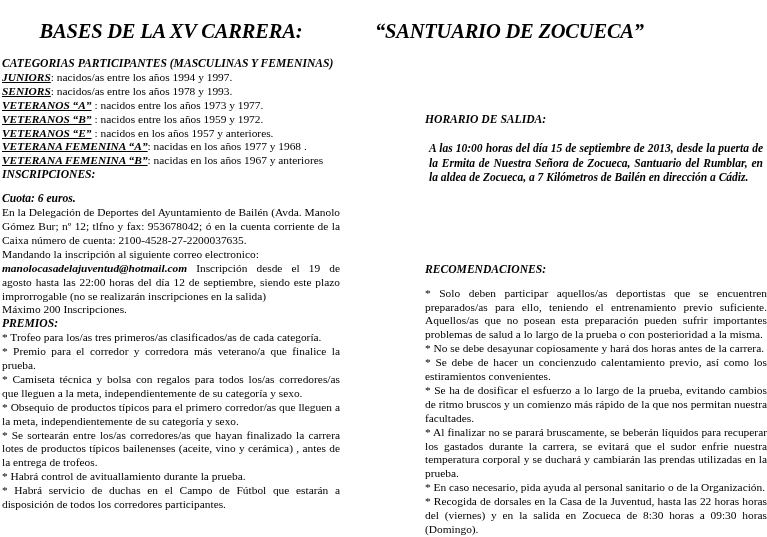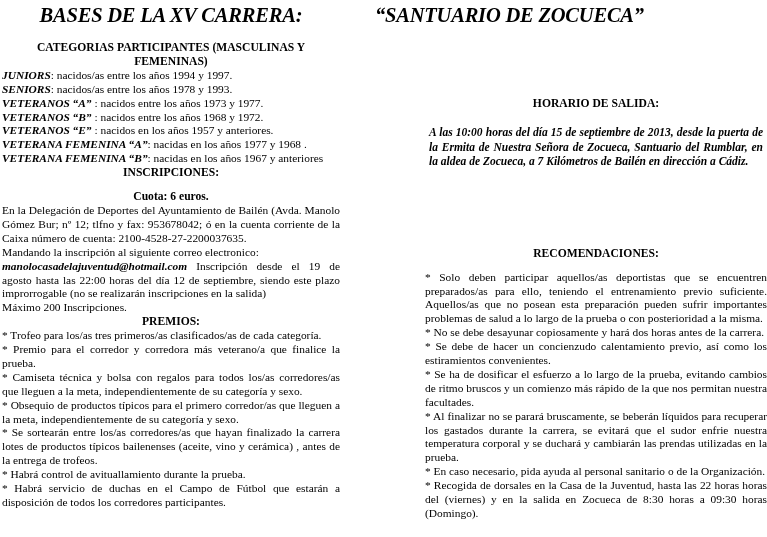--- a/index.html
+++ b/index.html
@@ -16,21 +16,21 @@
   }
   .page {
     position: relative;
     width: 767px;
     height: 537px;
     box-sizing: border-box;
   }
   .titles {
     display: flex;
     width: 673px;
-    padding-top: 4px;
+    padding-top: 20px;
   }
   .title-left, .title-right {
     font-weight: bold;
     font-style: italic;
     font-size: 20.5px;
     letter-spacing: -0.2px;
     text-align: center;
     white-space: nowrap;
   }
   .title-left {
@@ -68,28 +68,29 @@
     margin: 0;
     text-align: left;
     hyphens: none;
   }
   .p-just {
     text-align: justify;
     text-justify: inter-word;
   }
   .hd {
     font-weight: bold;
+    font-style: italic;
     font-size: 11.6px;
     line-height: 13.9px;
     margin: 0;
-    text-align: center;
   }
   .lbl {
     font-weight: bold;
     font-style: italic;
+    text-decoration: underline;
   }
   .bi {
     font-weight: bold;
     font-style: italic;
   }
   .spacer-sm { height: 10px; }
   .spacer-lg { height: 56px; }
   .spacer-xl { height: 74px; }
   .right-intro {
     font-weight: bold;
@@ -114,21 +115,21 @@
   <div class="columns">
 
     <div class="col-left">
 
       <div class="hd">CATEGORIAS PARTICIPANTES (MASCULINAS Y FEMENINAS)</div>
 
       <div>
         <div class="p"><span class="lbl">JUNIORS</span><span>: nacidos/as entre los años 1994 y 1997.</span></div>
         <div class="p"><span class="lbl">SENIORS</span><span>: nacidos/as entre los años 1978 y 1993.</span></div>
         <div class="p"><span class="lbl">VETERANOS “A”</span><span> : nacidos entre los años 1973 y 1977.</span></div>
-        <div class="p"><span class="lbl">VETERANOS “B”</span><span> : nacidos entre los años 1968 y 1972.</span></div>
+        <div class="p"><span class="lbl">VETERANOS “B”</span><span> : nacidos entre los años 1959 y 1972.</span></div>
         <div class="p"><span class="lbl">VETERANOS “E”</span><span> : nacidos en los años 1957 y anteriores.</span></div>
         <div class="p"><span class="lbl">VETERANA FEMENINA “A”</span><span>: nacidas en los años 1977 y 1968 .</span></div>
         <div class="p"><span class="lbl">VETERANA FEMENINA “B”</span><span>: nacidas en los años 1967 y anteriores</span></div>
       </div>
 
       <div class="hd">INSCRIPCIONES:</div>
 
       <div class="spacer-sm"></div>
 
       <div class="hd">Cuota: 6 euros.</div>

